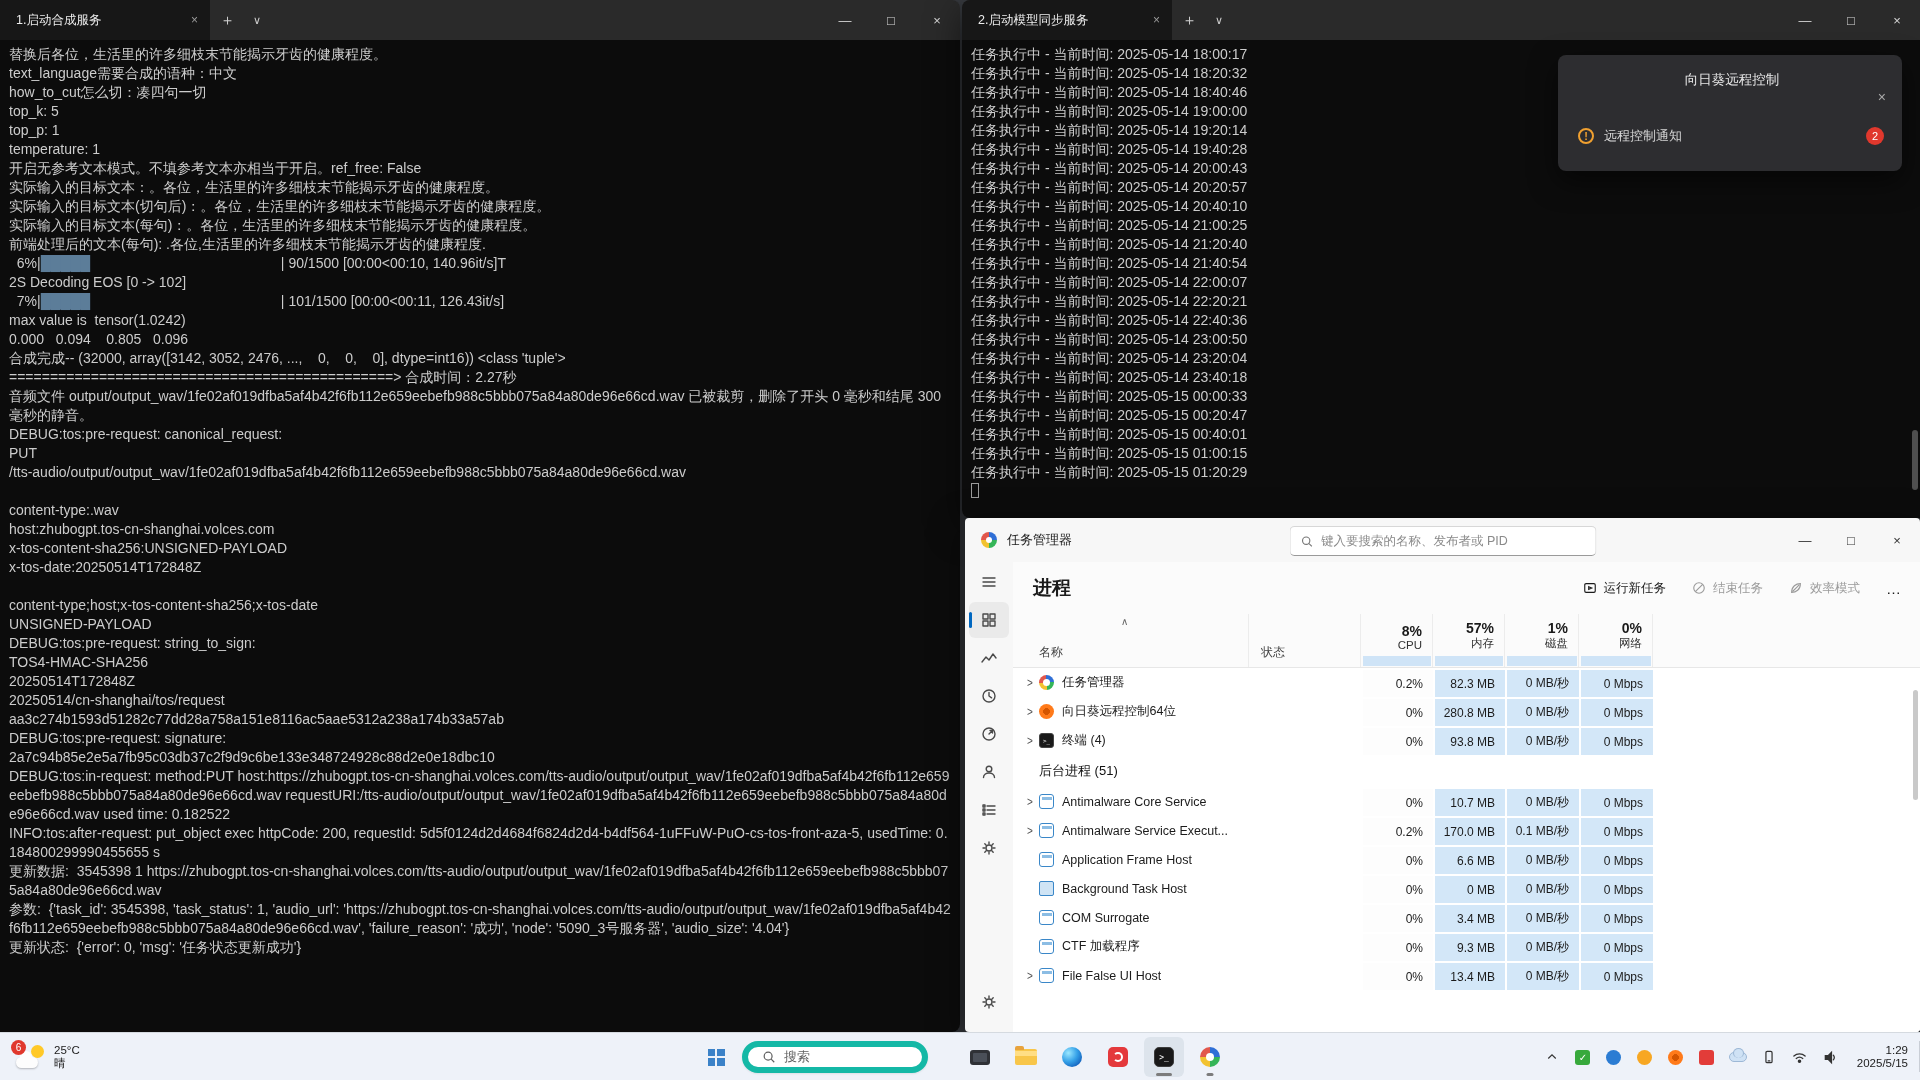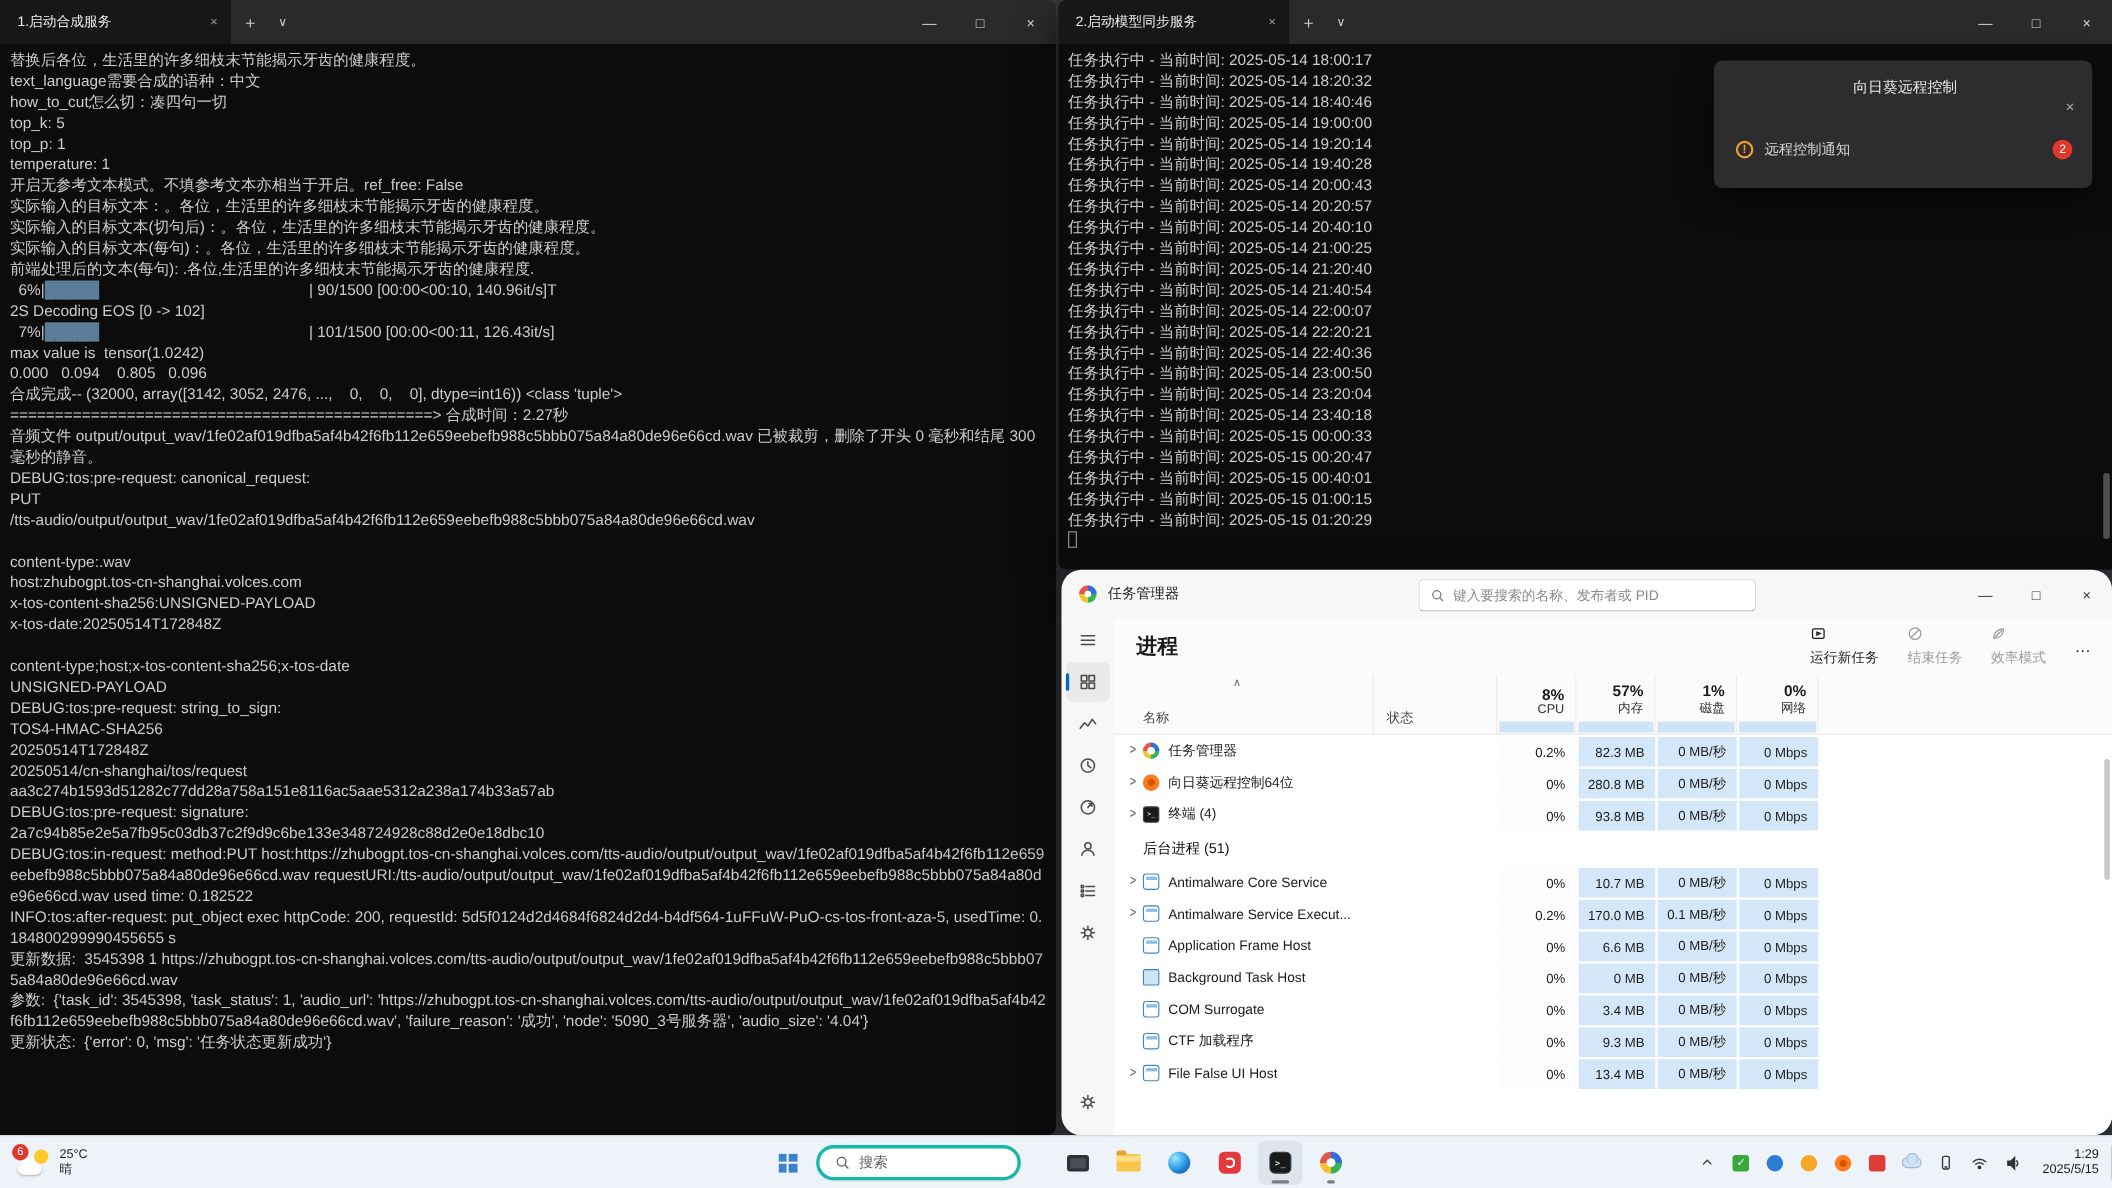--- a/index.html
+++ b/index.html
@@ -1,19 +1,19 @@
 <!DOCTYPE html>
 <html><head>
 <meta charset="utf-8">
 <style>
   * { box-sizing: border-box; margin: 0; padding: 0; }
   html,body { width:1920px; height:1080px; overflow:hidden; }
   body { background:#3a3d42; font-family:"Liberation Sans","DejaVu Sans",sans-serif; position:relative; }
 
-  .window { position:absolute; box-shadow:0 10px 34px rgba(0,0,0,.5); border-radius:18px; overflow:hidden; }
+  .window { position:absolute; box-shadow:0 10px 34px rgba(0,0,0,.5); border-radius:4px; overflow:hidden; }
 
   
   .term-titlebar { height:40px; background:#2a2a2a; display:flex; align-items:center; }
   .term-tab { height:40px; display:flex; align-items:center; gap:10px; padding:0 12px 0 16px;
               background:#171717; color:#ececec; font-size:12.5px; min-width:210px; max-width:250px; }
   .term-tab-title { white-space:nowrap; overflow:hidden; text-overflow:ellipsis; }
   .term-tab-close { color:#9b9b9b; font-size:12px; margin-left:auto; cursor:default; }
   .term-plus { color:#cfcfcf; font-size:15px; padding:0 10px; }
   .term-dd { color:#cfcfcf; font-size:11px; padding:0 8px; }
   .term-controls { margin-left:auto; display:flex; height:40px; }
@@ -64,21 +64,21 @@
   .rail-item { width:40px; height:36px; margin:2px 4px; display:grid; place-items:center; border-radius:6px; position:relative; }
   .rail-item.sel { background:#eaeaea; }
   .rail-item.sel::before { content:""; position:absolute; left:0; top:10px; width:3px; height:16px; border-radius:2px; background:#0067c0; }
   .rail-item svg { stroke:#4a4a4a; fill:none; stroke-width:1.4; stroke-linecap:round; stroke-linejoin:round; }
   .rail-settings { position:absolute; bottom:10px; left:0; }
 
   .tm-main { position:absolute; left:48px; top:44px; right:0; bottom:0; background:#fbfbfb; }
   .tm-pagebar { height:52px; display:flex; align-items:center; padding:0 18px 0 20px; }
   .tm-pagetitle { font-size:19px; font-weight:bold; color:#1a1a1a; }
   .tm-actions { margin-left:auto; display:flex; align-items:center; gap:26px; }
-  .tm-btn { display:flex; gap:7px; font-size:12.5px; color:#1b1b1b;flex-direction:column; }
+  .tm-btn { display:flex; align-items:center; gap:7px; font-size:12.5px; color:#1b1b1b; }
   .tm-btn.disabled { color:#9b9b9b; }
   .tm-btn svg { stroke:#1b1b1b; fill:none; stroke-width:1.3; }
   .tm-btn.disabled svg { stroke:#9b9b9b; }
   .tm-more { font-size:15px; color:#1b1b1b; letter-spacing:1px; }
 
   .tm-grid-cols { display:grid; grid-template-columns:236px 112px 72px 72px 74px 74px 1fr; }
   .tm-header { height:54px; border-bottom:1px solid #e7e7e7; background:#fbfbfb; }
   .tm-header > div { position:relative; border-right:1px solid #ececec; }
   .h-name { display:flex; align-items:flex-end; padding:0 0 6px 26px; font-size:12px; color:#444; }
   .h-sort { position:absolute; top:2px; left:108px; color:#666; font-size:10px; }
@@ -122,21 +122,21 @@
   .w-cloud::before { content:""; position:absolute; left:4px; top:-6px; width:12px; height:12px; border-radius:50%; background:#fdfdfd; }
   .w-badge { position:absolute; left:-5px; top:-5px; width:15px; height:15px; border-radius:50%; background:#e0382d;
              color:#fff; font-size:10px; display:grid; place-items:center; }
   .w-text { font-size:11.5px; color:#1b1b1b; line-height:13px; }
 
   .tb-start { position:absolute; left:696px; top:4px; width:40px; height:40px; display:grid; place-items:center; border-radius:6px; }
   .win-logo { width:17px; height:17px; display:grid; grid-template-columns:1fr 1fr; grid-template-rows:1fr 1fr; gap:2px; }
   .win-logo i { background:#3b82c8; }
 
   .tb-search { position:absolute; left:742px; top:8px; width:186px; height:32px; background:#ffffff;
-               border:3px solid #14b8a6; border-radius:16px; display:flex; align-items:center; gap:8px; padding:0 14px;
+               border:6px solid #14b8a6; border-radius:16px; display:flex; align-items:center; gap:8px; padding:0 14px;
                box-shadow:0 1px 2px rgba(0,0,0,.08); }
   .tb-search span { font-size:13px; color:#5f5f5f; }
 
   .tb-app { position:absolute; top:4px; width:40px; height:40px; display:grid; place-items:center; border-radius:6px; }
   .tb-app.active { background:#dde4ec; }
   .tb-app .underline { position:absolute; bottom:1px; left:50%; transform:translateX(-50%); height:3px; border-radius:2px; background:#7c7c7c; }
   .ul-wide { width:16px; } .ul-dot { width:7px; }
 
   .icon-monitor { width:20px; height:15px; background:#2f3136; border-radius:3px; position:relative; }
   .icon-monitor::after { content:""; position:absolute; inset:3px; background:#4a4f58; border-radius:1px; }

